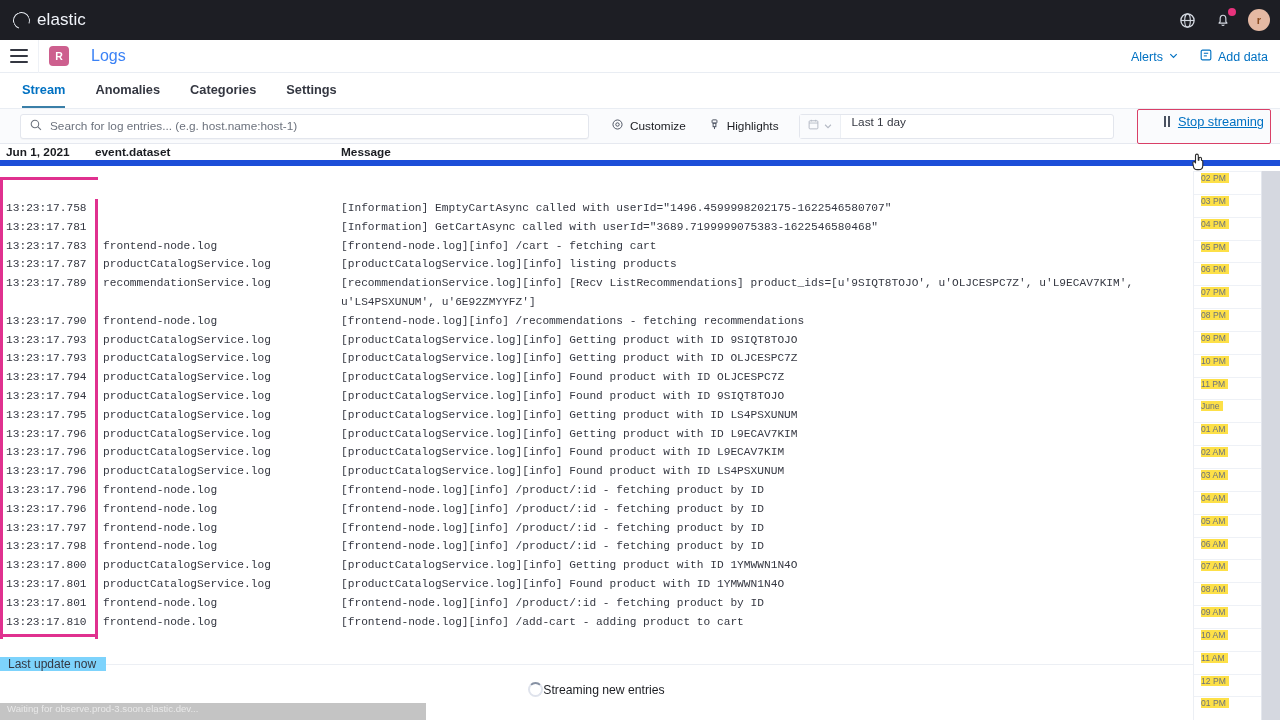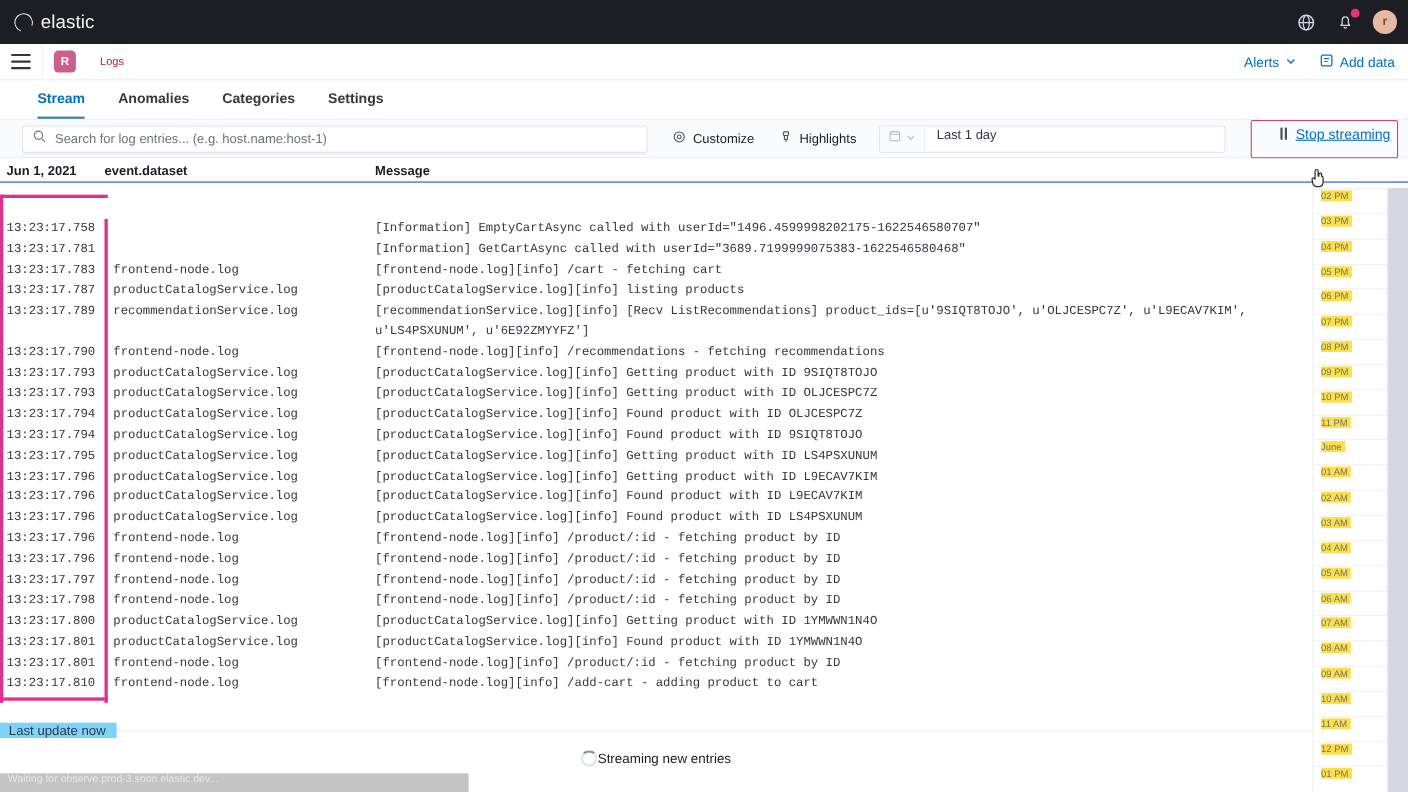--- a/index.html
+++ b/index.html
@@ -75,21 +75,21 @@
     display: flex; flex-direction: column; justify-content: space-between;
   }
   #hamburger i { display: block; height: 2px; background: #343741; border-radius: 1px; }
   .hdr-sep { width: 1px; height: 33px; background: #eef1f6; margin: 0 10px; }
   #space-avatar {
     width: 20px; height: 20px; border-radius: 4px;
     background: #cd5f8e; color: #ffffff;
     font-size: 10.5px; font-weight: 700;
     display: flex; align-items: center; justify-content: center;
   }
-  #app-title { font-size: 10px; color: #b91c1c; margin-left: 22px; font-weight: 400; }
+  #app-title { font-size: 16px; color: #3b82f6; margin-left: 22px; font-weight: 400; }
 
   .hdr-right {
     position: absolute; right: 12px; top: 0; height: 33px;
     display: flex; align-items: center; gap: 20px;
   }
   .hdr-link {
     font-size: 12.5px; color: #0071c2;
     display: flex; align-items: center; gap: 5px;
     cursor: pointer;
   }
@@ -101,21 +101,21 @@
     border-bottom: 1px solid #e9edf3;
     display: flex; align-items: stretch;
     padding-left: 22px; gap: 30px;
   }
   .tab {
     display: flex; align-items: center;
     font-size: 12.8px; color: #343741; font-weight: 700;
     position: relative; cursor: pointer;
     padding-bottom: 2px;
   }
-  .tab.active { color: #0071c2; margin-left: 12px; }
+  .tab.active { color: #0071c2; }
   .tab.active::after {
     content: ""; position: absolute; left: 0; right: 0; bottom: 0;
     height: 2px; background: #3a7fa8;
   }
 
   
   #toolbar {
     height: 35px; width: 1280px;
     background: #fafbfd;
     border-bottom: 1px solid #e6e9f0;
@@ -174,21 +174,21 @@
   }
   #cursor-pointer {
     position: absolute; left: 1190px; top: 152px;
     width: 16px; height: 20px; z-index: 40;
   }
 
   
   #col-headers {
     height: 22px; width: 1280px;
     background: #ffffff;
-    border-bottom: 1px solid #1d4ed8;
+    border-bottom: 6px solid #1d4ed8;
     display: flex; align-items: center;
     font-size: 11.8px; font-weight: 700; color: #1a1c21;
     position: relative;
   }
   .ch-time { width: 95px; padding-left: 6px; }
   .ch-dataset { width: 246px; }
   .ch-message { flex: 1; }
 
   
   #log-area {

